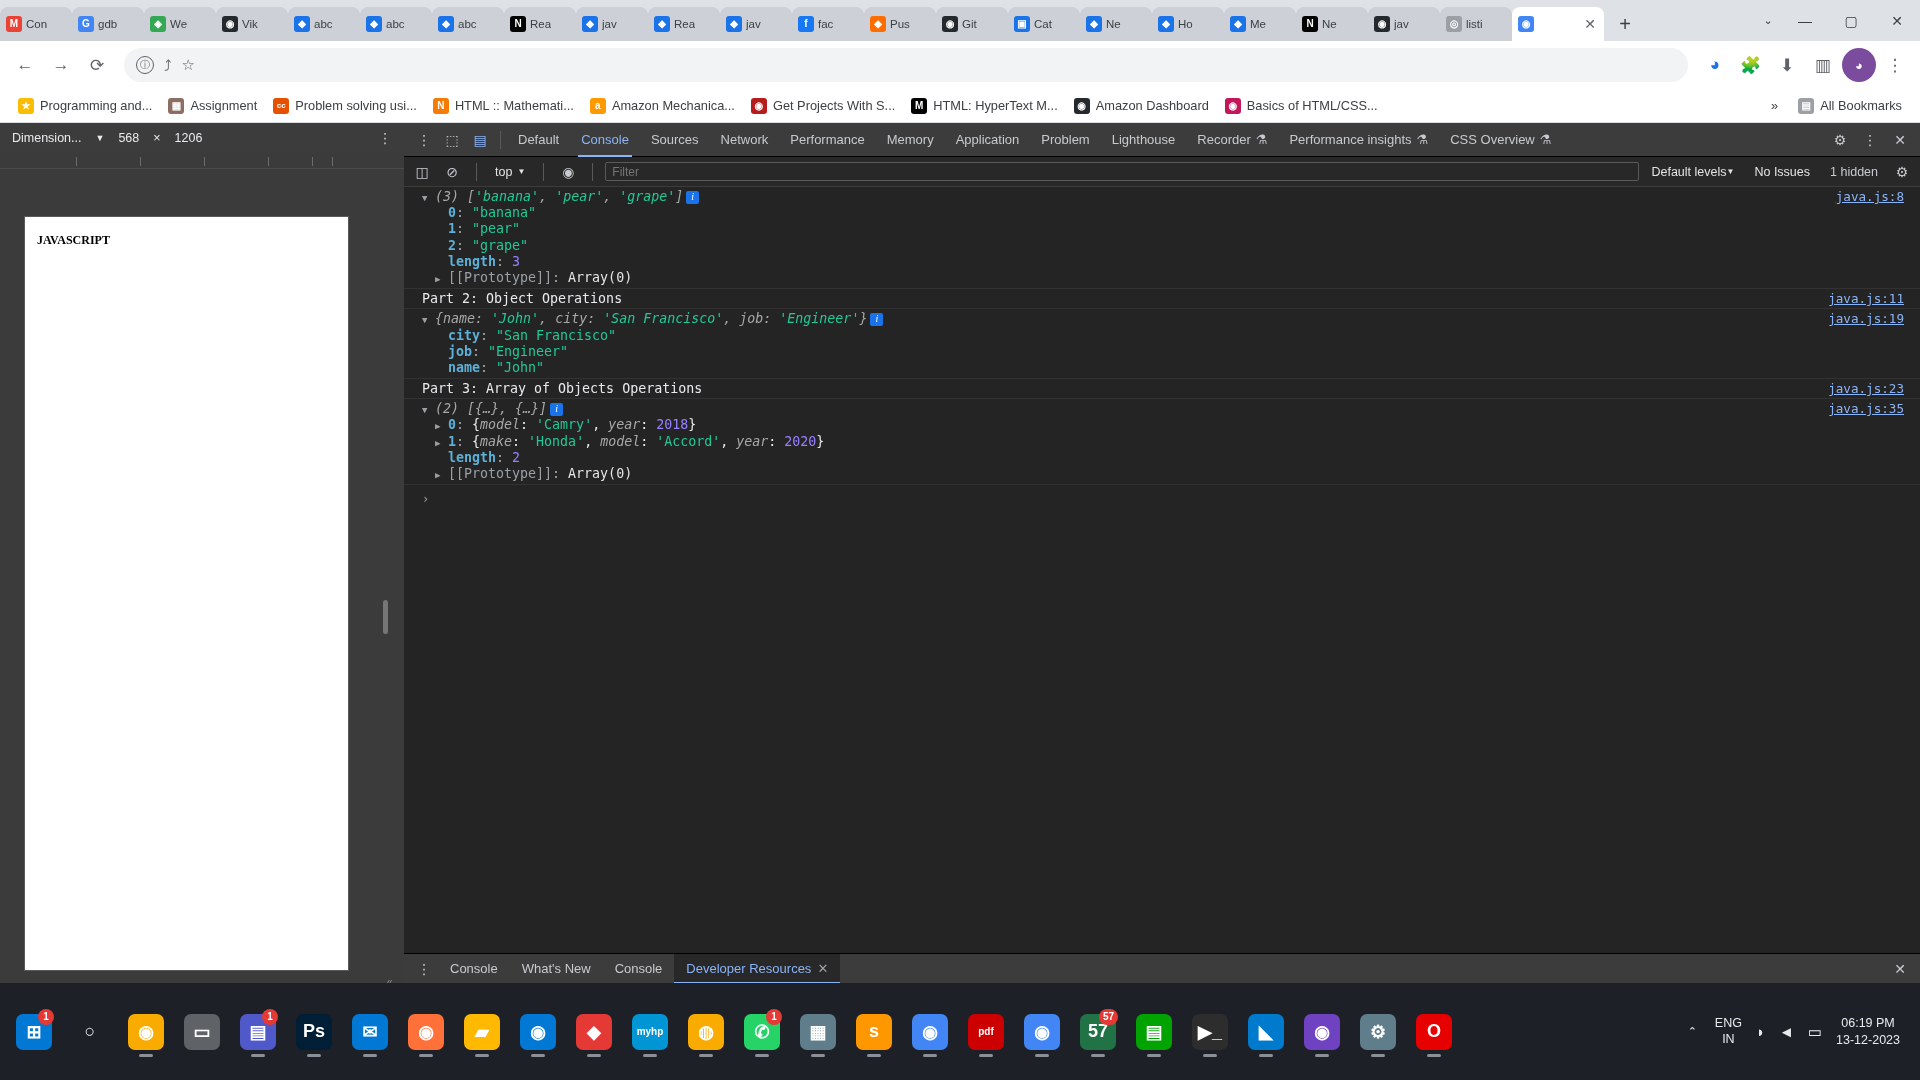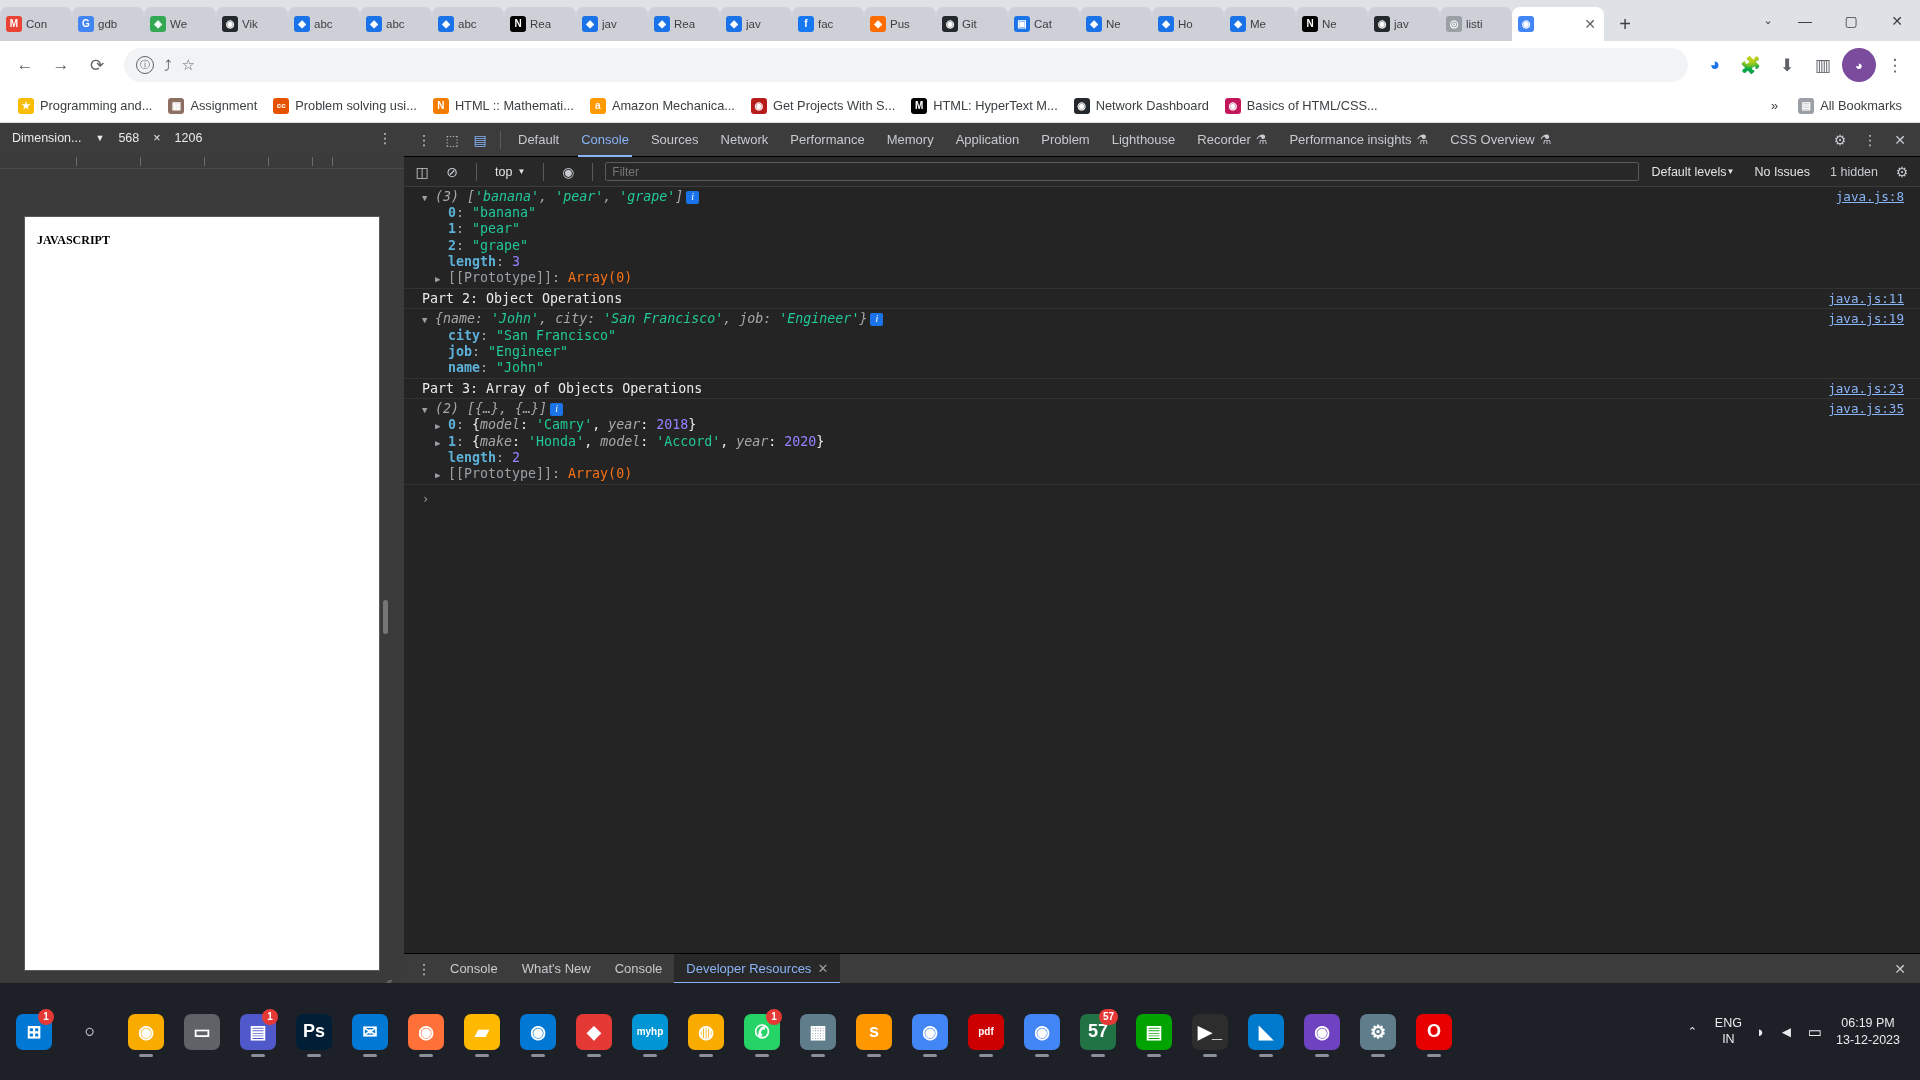--- a/index.html
+++ b/index.html
@@ -111,21 +111,21 @@
   }
   .devicebar .dcaret { font-size: 9px; }
   .devicebar .dkebab { margin-left: auto; font-size: 14px; color:#c8cbcf; }
   .rulerbar {
     position: absolute; left:0; top:30px; width:404px; height:16px;
     background:#3b3b3b; border-bottom:1px solid #4a4a4a;
   }
   .rulertick { position:absolute; top:4px; width:1px; height:9px; background:#6b6b6b; }
   .viewport {
     position: absolute; left: 24px; top: 216px;
-    width: 356px; height: 755px; background: #ffffff;
+    width: 325px; height: 755px; background: #ffffff;
     border: 1px solid #5a5a5a;
   }
   .viewport .jstext {
     margin: 16px 0 0 12px; font-family: "Liberation Serif", serif;
     font-weight: bold; font-size: 12px; color: #000;
   }
   .vhandle-b {
     position:absolute; left: 178px; top: 983px; transform: translateX(-50%);
     width: 34px; height: 5px; background:#767676; border-radius:3px;
   }
@@ -211,21 +211,21 @@
   .arrow.down::before { content: '▼'; font-size: 9px; }
   .arrow.right::before { content: '▶'; font-size: 9px; }
   .num  { color: #9980ff; }
   .str  { color: #20c997; }
   .key  { color: #5db0d7; font-weight: bold; }
   .keyi { color: #a8a8a8; font-style: italic; }
   .dim  { color: #a8a8a8; }
   .cnt  { color: #a8a8a8; font-style: italic; }
   .arrb { color: #e8eaed; }
   .proto{ color: #9aa0a6; }
-  .protoval{ color:#f97316; }
+  .protoval{ color:#e5e5e5; }
   .ibadge {
     display: inline-flex; align-items:center; justify-content:center;
     width: 13px; height: 13px; background:#1a73e8; color:#fff;
     border-radius:2px; font-size:10px; font-family:"Liberation Serif",serif;
     font-style: italic; vertical-align: 1px; margin-left: 3px;
   }
   .prompt-row { padding: 6px 0 0 18px; color:#9aa0a6; }
   .prompt-row .pa { color:#9aa0a6; font-size:12px; }
 
   
@@ -425,21 +425,21 @@
         <div class="bm">
           <span class="bmico" style="background: rgb(183, 28, 28);">◉</span>
           <span>Get Projects With S...</span>
         </div>
         <div class="bm">
           <span class="bmico" style="background: rgb(0, 0, 0);">M</span>
           <span>HTML: HyperText M...</span>
         </div>
         <div class="bm">
           <span class="bmico" style="background: rgb(36, 41, 46);">◉</span>
-          <span>Network Dashboard</span>
+          <span>Amazon Dashboard</span>
         </div>
         <div class="bm">
           <span class="bmico" style="background: rgb(194, 24, 91);">◉</span>
           <span>Basics of HTML/CSS...</span>
         </div>
       </div>
     <div class="bm-right">
       <span class="bm">»</span>
       <span class="bm">
         <span class="bmico" style="background:#9aa0a6">▤</span>

